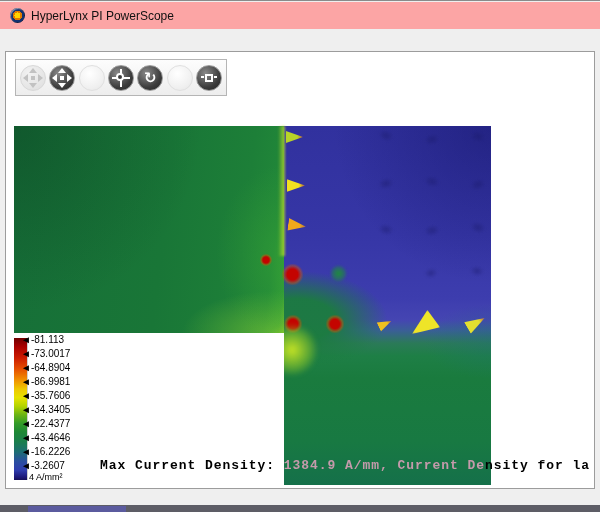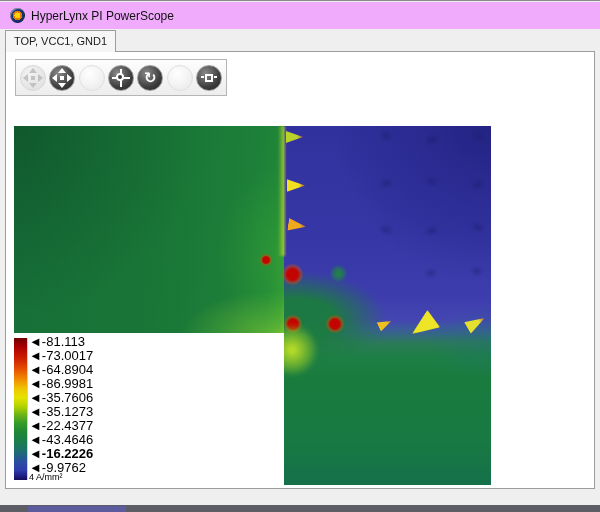--- a/index.html
+++ b/index.html
@@ -1,19 +1,19 @@
 <!DOCTYPE html>
 <html><head>
 <meta charset="utf-8">
 <style>
   html,body{margin:0;padding:0;background:#d8d8d8;}
   .window{position:relative;width:600px;height:512px;background:#efefef;overflow:hidden;
           font-family:"Liberation Sans","DejaVu Sans",sans-serif;border-top:1px solid #8a8a8a;box-sizing:border-box;}
   
-  .titlebar{position:absolute;left:0;top:1px;width:100%;height:27px;background:#f0abfc;}
+  .titlebar{position:absolute;left:0;top:1px;width:100%;height:27px;background:#fca5a5;}
   .appicon{position:absolute;left:10px;top:6px;width:15px;height:15px;border-radius:50%;
            background:radial-gradient(circle at 50% 50%, #ffd400 0 3px, #e07800 3px 4.5px, #123070 4.5px 7px, #0a1c42 7px);
            box-shadow:inset 1px 1px 1px rgba(255,255,255,.5);}
   .wtitle{position:absolute;left:31px;top:7px;font-size:12px;color:#111;}
   
   .tabstrip{position:absolute;left:0;top:28px;width:100%;height:22px;background:#efefef;}
   .tab{position:absolute;left:5px;top:29px;height:22px;padding:4px 8px 0 8px;box-sizing:border-box;
        background:#f6f6f6;border:1px solid #9c9c9c;border-bottom:none;font-size:11px;color:#1a1a1a;z-index:3;}
   
   .panel{position:absolute;left:5px;top:50px;width:590px;height:438px;background:#ffffff;
@@ -68,21 +68,21 @@
   .arrowR{background:radial-gradient(circle at 30% 50%, var(--fc,#f0e020) 45%, rgba(235,150,20,.75) 75%, rgba(235,150,20,0) 100%);
           clip-path:polygon(0 8%,100% 50%,0 92%);filter:blur(.6px);}
   .arrowNE{background:var(--fc,#eee428);clip-path:polygon(0 100%,55% 0,100% 72%);filter:blur(1.2px);}
   .spot{background:radial-gradient(circle,#c40400 0%,#c40400 36%,rgba(220,80,0,.45) 58%,rgba(220,80,0,0) 75%);filter:blur(.5px);}
   .gspot{background:radial-gradient(circle,#1e8c3c 0%,rgba(30,140,60,.5) 50%,rgba(30,140,60,0) 72%);filter:blur(1px);}
   .smudge{background:radial-gradient(ellipse,rgba(25,25,105,.5),rgba(25,25,105,0) 68%);filter:blur(1.5px);}
   .glow{background:radial-gradient(circle,rgba(205,232,35,.95),rgba(140,200,40,.5) 50%,rgba(140,200,40,0) 72%);filter:blur(2px);}
   
   .legend{position:absolute;left:0;top:206px;width:110px;height:153px;z-index:4;}
   .lgbar{position:absolute;left:0;top:6px;width:13px;height:142px;border-right:1px solid #d0d0d0;}
-  .lgl{position:absolute;left:15px;font-size:13px;color:#000;white-space:nowrap;
+  .lgl{position:absolute;left:7px;font-size:10px;color:#000;white-space:nowrap;
        font-family:"Liberation Sans","DejaVu Sans",sans-serif;}
   .lgunit{position:absolute;left:15px;top:140px;font-size:9px;color:#000;white-space:nowrap;}
   
   .status{position:absolute;left:94px;top:406px;z-index:5;white-space:pre;
           font-family:"Liberation Mono","DejaVu Sans Mono",monospace;
           font-size:13px;font-weight:bold;letter-spacing:0.95px;color:#000;}
   .status .hl{color:#c49aab;}
   
   .taskbar{position:absolute;left:0;bottom:0;width:100%;height:7px;background:#5d5d66;}
   .taskbtn{position:absolute;left:28px;top:1px;width:98px;height:6px;background:#5b5b9e;}
@@ -91,21 +91,20 @@
 <body>
 
 <div class="window">
 
   <div class="titlebar">
     <div class="appicon"></div>
     <div class="wtitle">HyperLynx PI PowerScope</div>
   </div>
 
   <div class="tabstrip"></div>
-  <div class="tab">TOP, VCC1, GND1</div>
 
   <div class="panel">
 
     <div class="toolbar">
         <div class="tbtn dis">
           <span class="ic">
             <i class="t tu"></i>
             <i class="t td"></i>
             <i class="t tl"></i>
             <i class="t tr"></i>
@@ -176,30 +175,31 @@
       <div class="hm-white"></div>
 
       <div class="legend">
         <div class="lgbar" style="background: linear-gradient(rgb(110, 0, 0) 0%, rgb(168, 0, 0) 6%, rgb(204, 28, 0) 14%, rgb(230, 80, 0) 22%, rgb(240, 140, 0) 29%, rgb(238, 200, 0) 36%, rgb(230, 226, 0) 42%, rgb(180, 212, 0) 48%, rgb(108, 180, 20) 54%, rgb(52, 156, 40) 60%, rgb(30, 136, 52) 66%, rgb(26, 126, 76) 73%, rgb(28, 110, 114) 80%, rgb(42, 78, 160) 87%, rgb(46, 60, 174) 93%, rgb(28, 24, 120) 98%, rgb(20, 15, 86) 100%);"></div>
         <div class="lg-labels">
             <div class="lgl" style="top: 2px;">◄-81.113</div>
             <div class="lgl" style="top: 16px; text-align: center;">◄-73.0017</div>
             <div class="lgl" style="top: 30px;">◄-64.8904</div>
             <div class="lgl" style="top: 44px;">◄-86.9981</div>
             <div class="lgl" style="top: 58px;">◄-35.7606</div>
-            <div class="lgl" style="top: 72px;">◄-35.1273</div>
+            <div class="lgl" style="top: 72px;">◄-34.3405</div>
             <div class="lgl" style="top: 86px;">◄-22.4377</div>
             <div class="lgl" style="top: 100px;">◄-43.4646</div>
-            <div class="lgl" style="top: 114px; font-weight: bold;">◄-16.2226</div>
-            <div class="lgl" style="top: 128px;">◄-9.9762</div>
+            <div class="lgl" style="top: 114px;">◄-16.2226</div>
+            <div class="lgl" style="top: 128px;">◄-3.2607</div>
           </div>
         <div class="lgunit">4 A/mm²</div>
       </div>
     </div>
 
+    <div class="status"><span>Max Current Density: </span><span class="hl" style="color: rgb(196, 154, 171);">1384.9 A/mm, Current De</span><span>nsity for la</span></div>
 
   </div>
 
   <div class="taskbar">
     <div class="taskbtn"></div>
   </div>
 
 </div>
 
 </body></html>

